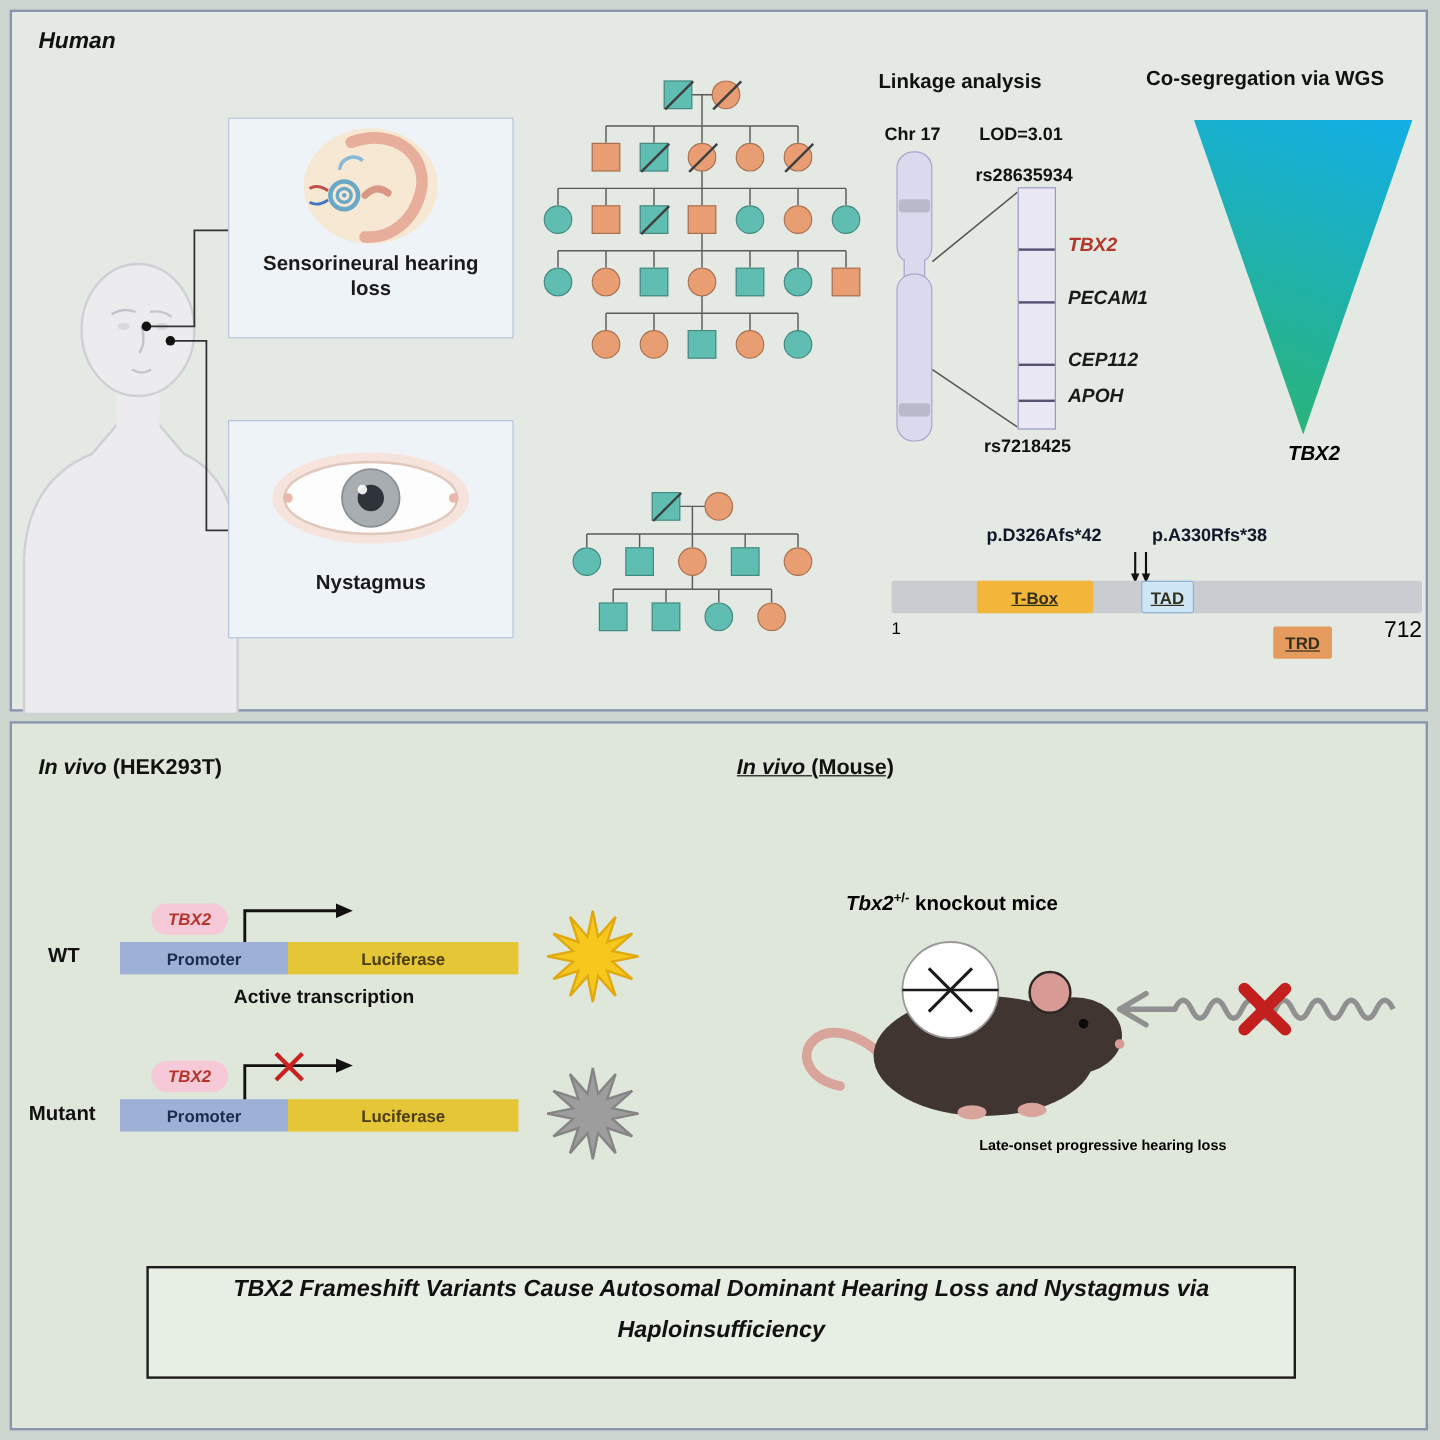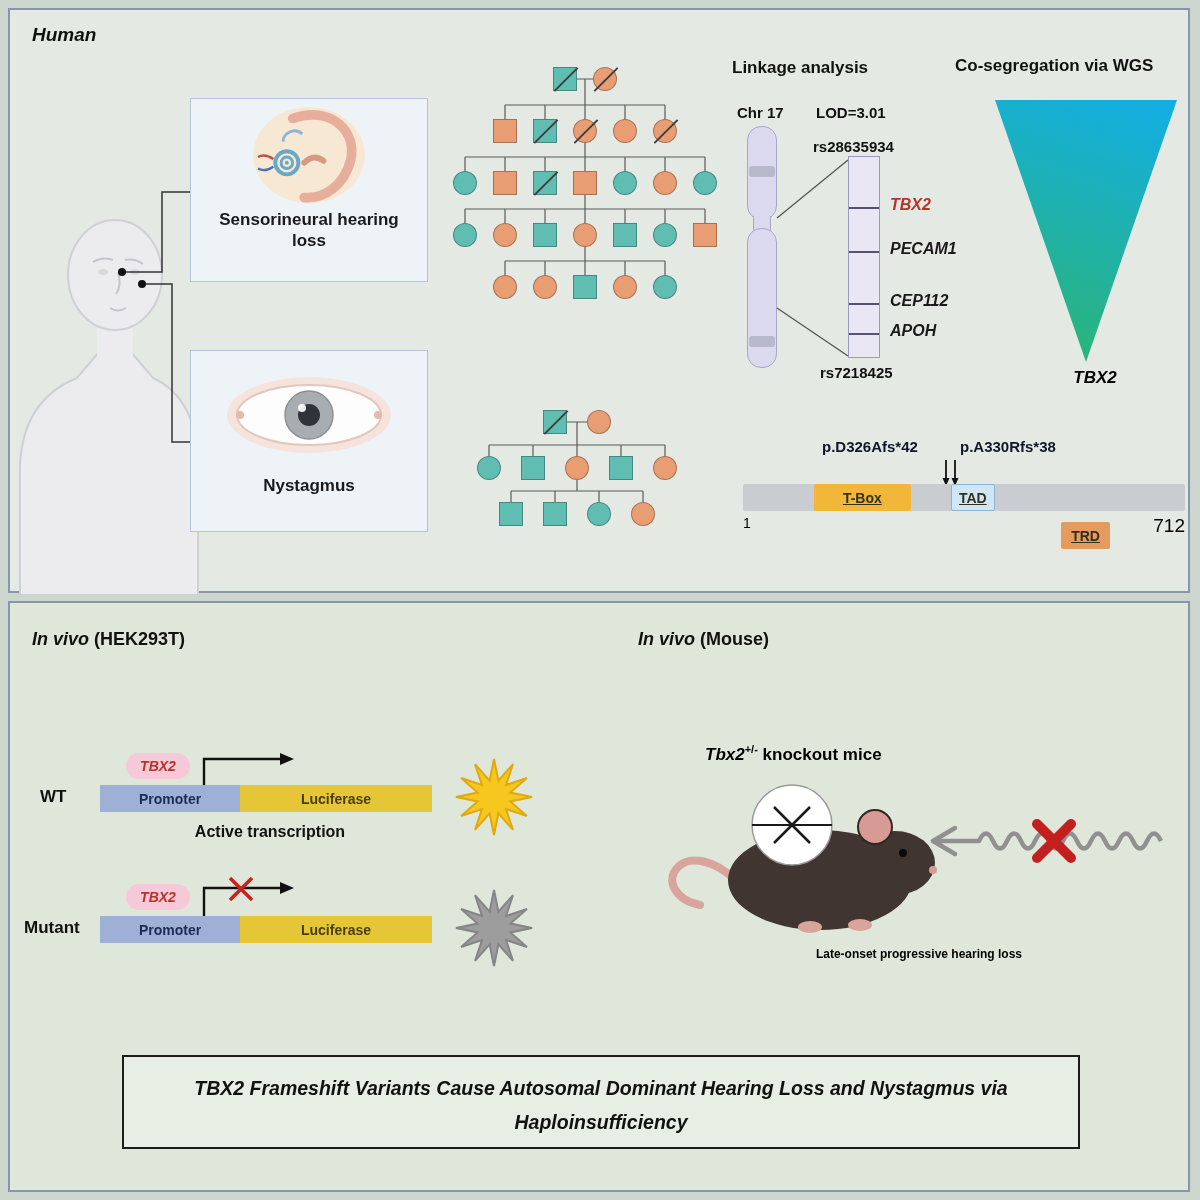--- a/index.html
+++ b/index.html
@@ -42,21 +42,21 @@
   
   .construct-seg{position:absolute;height:27px;display:flex;align-items:center;justify-content:center;font-size:14px;font-weight:bold;}
   .promoter{width:140px;background:#9fb0d6;color:#1c2b50;}
   .luciferase{width:192px;background:#e5c636;color:#4a3d08;}
   .tbx2-oval{position:absolute;width:64px;height:26px;border-radius:13px;background:#f6c9d8;color:#b5352a;font-size:14px;font-weight:bold;font-style:italic;display:flex;align-items:center;justify-content:center;}
   .construct-caption{position:absolute;width:320px;text-align:center;font-size:16px;font-weight:bold;color:#111;}
   .row-label{position:absolute;font-size:17px;font-weight:bold;color:#111;}
   .section-title{font-size:18px;font-weight:bold;color:#111;}
   .sup{font-size:11px;vertical-align:super;}
   
-  #conclusion-box{left:112px;top:452px;width:958px;height:94px;border:2px solid #1c1c1c;background:#e7eee4;text-align:center;padding-top:14px;}
+  #conclusion-box{left:112px;top:452px;width:958px;height:94px;border:2px solid #1c1c1c;background:#e7eee4;text-align:center;}
   #conclusion-box .line{font-size:19.5px;font-weight:bold;font-style:italic;color:#111;line-height:34px;}
   svg{display:block;}
 </style>
 </head>
 <body>
 
 <div id="page">
 
   <section class="panel" id="top-panel">
     <div class="abs panel-title" style="left:22px;top:14px;">Human</div>
@@ -249,21 +249,21 @@
       </div>
     <div class="abs" style="left:733px;top:505px;font-size:14px;">1</div>
     <div class="abs" style="left:1143px;top:505px;width:32px;text-align:right;font-size:19px;">712</div>
   </section>
 
   <section class="panel" id="bottom-panel">
 
     <div class="abs section-title" style="left:22px;top:26px;">
       <span class="i">In vivo</span><span> (HEK293T)</span>
     </div>
-    <div class="abs section-title" style="left:628px;top:26px;">
+    <div class="abs section-title" style="left:604px;top:26px;text-decoration:underline;">
       <span class="i">In vivo</span><span> (Mouse)</span>
     </div>
 
     <div class="row-label" style="left:30px;top:184px;">WT</div>
     <div class="tbx2-oval" style="left:116px;top:150px;">TBX2</div>
     <svg class="abs" style="left:188px;top:146px;" width="100" height="40" viewBox="0 0 100 40">
       <path d="M6,40 V10 H82" fill="none" stroke="#111" stroke-width="2.4"></path>
       <polygon points="82,4 96,10 82,16" fill="#111"></polygon>
     </svg>
     <div class="construct-seg promoter" style="left:90px;top:182px;">Promoter</div>

